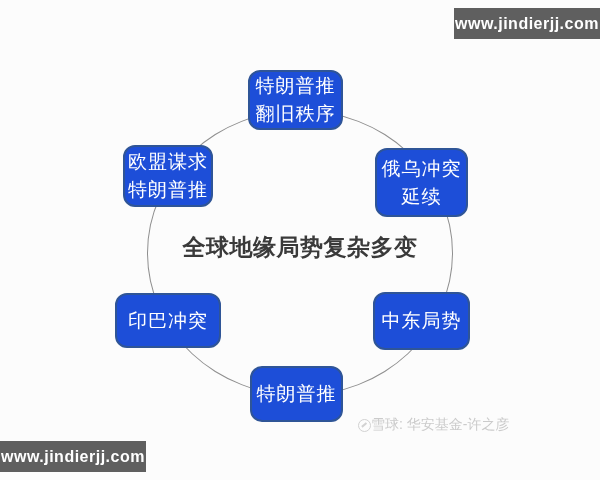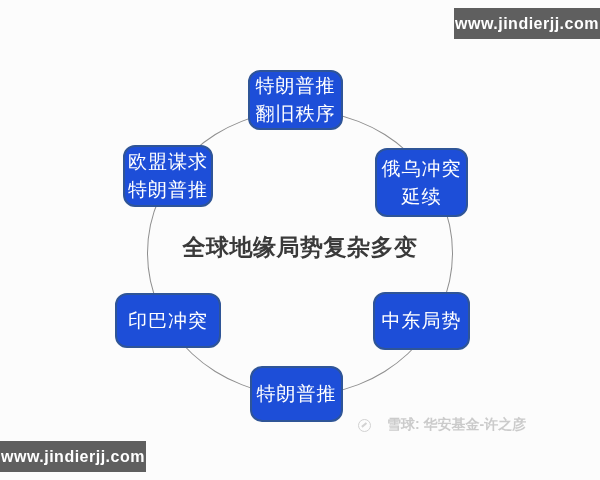--- a/index.html
+++ b/index.html
@@ -84,25 +84,24 @@
   .node-middle-east    { left: 373px; top: 292px; width: 97px;  height: 58px; text-align: right; }
   .node-india-pakistan { left: 250px; top: 366px; width: 93px;  height: 56px; }
 
   
   .watermark {
     position: absolute;
     left: 358px;
     top: 416px;
     display: flex;
     align-items: center;
-    gap: 16px;
+    gap: 0;
     color: #cbcbcb;
     font-size: 14px;
     z-index: 3;
-    font-weight: bold;
   }
   .wm-logo {
     width: 13px;
     height: 13px;
     border: 1.5px solid #d2d2d2;
     border-radius: 50%;
     box-sizing: border-box;
     position: relative;
   }
   .wm-logo::after {

